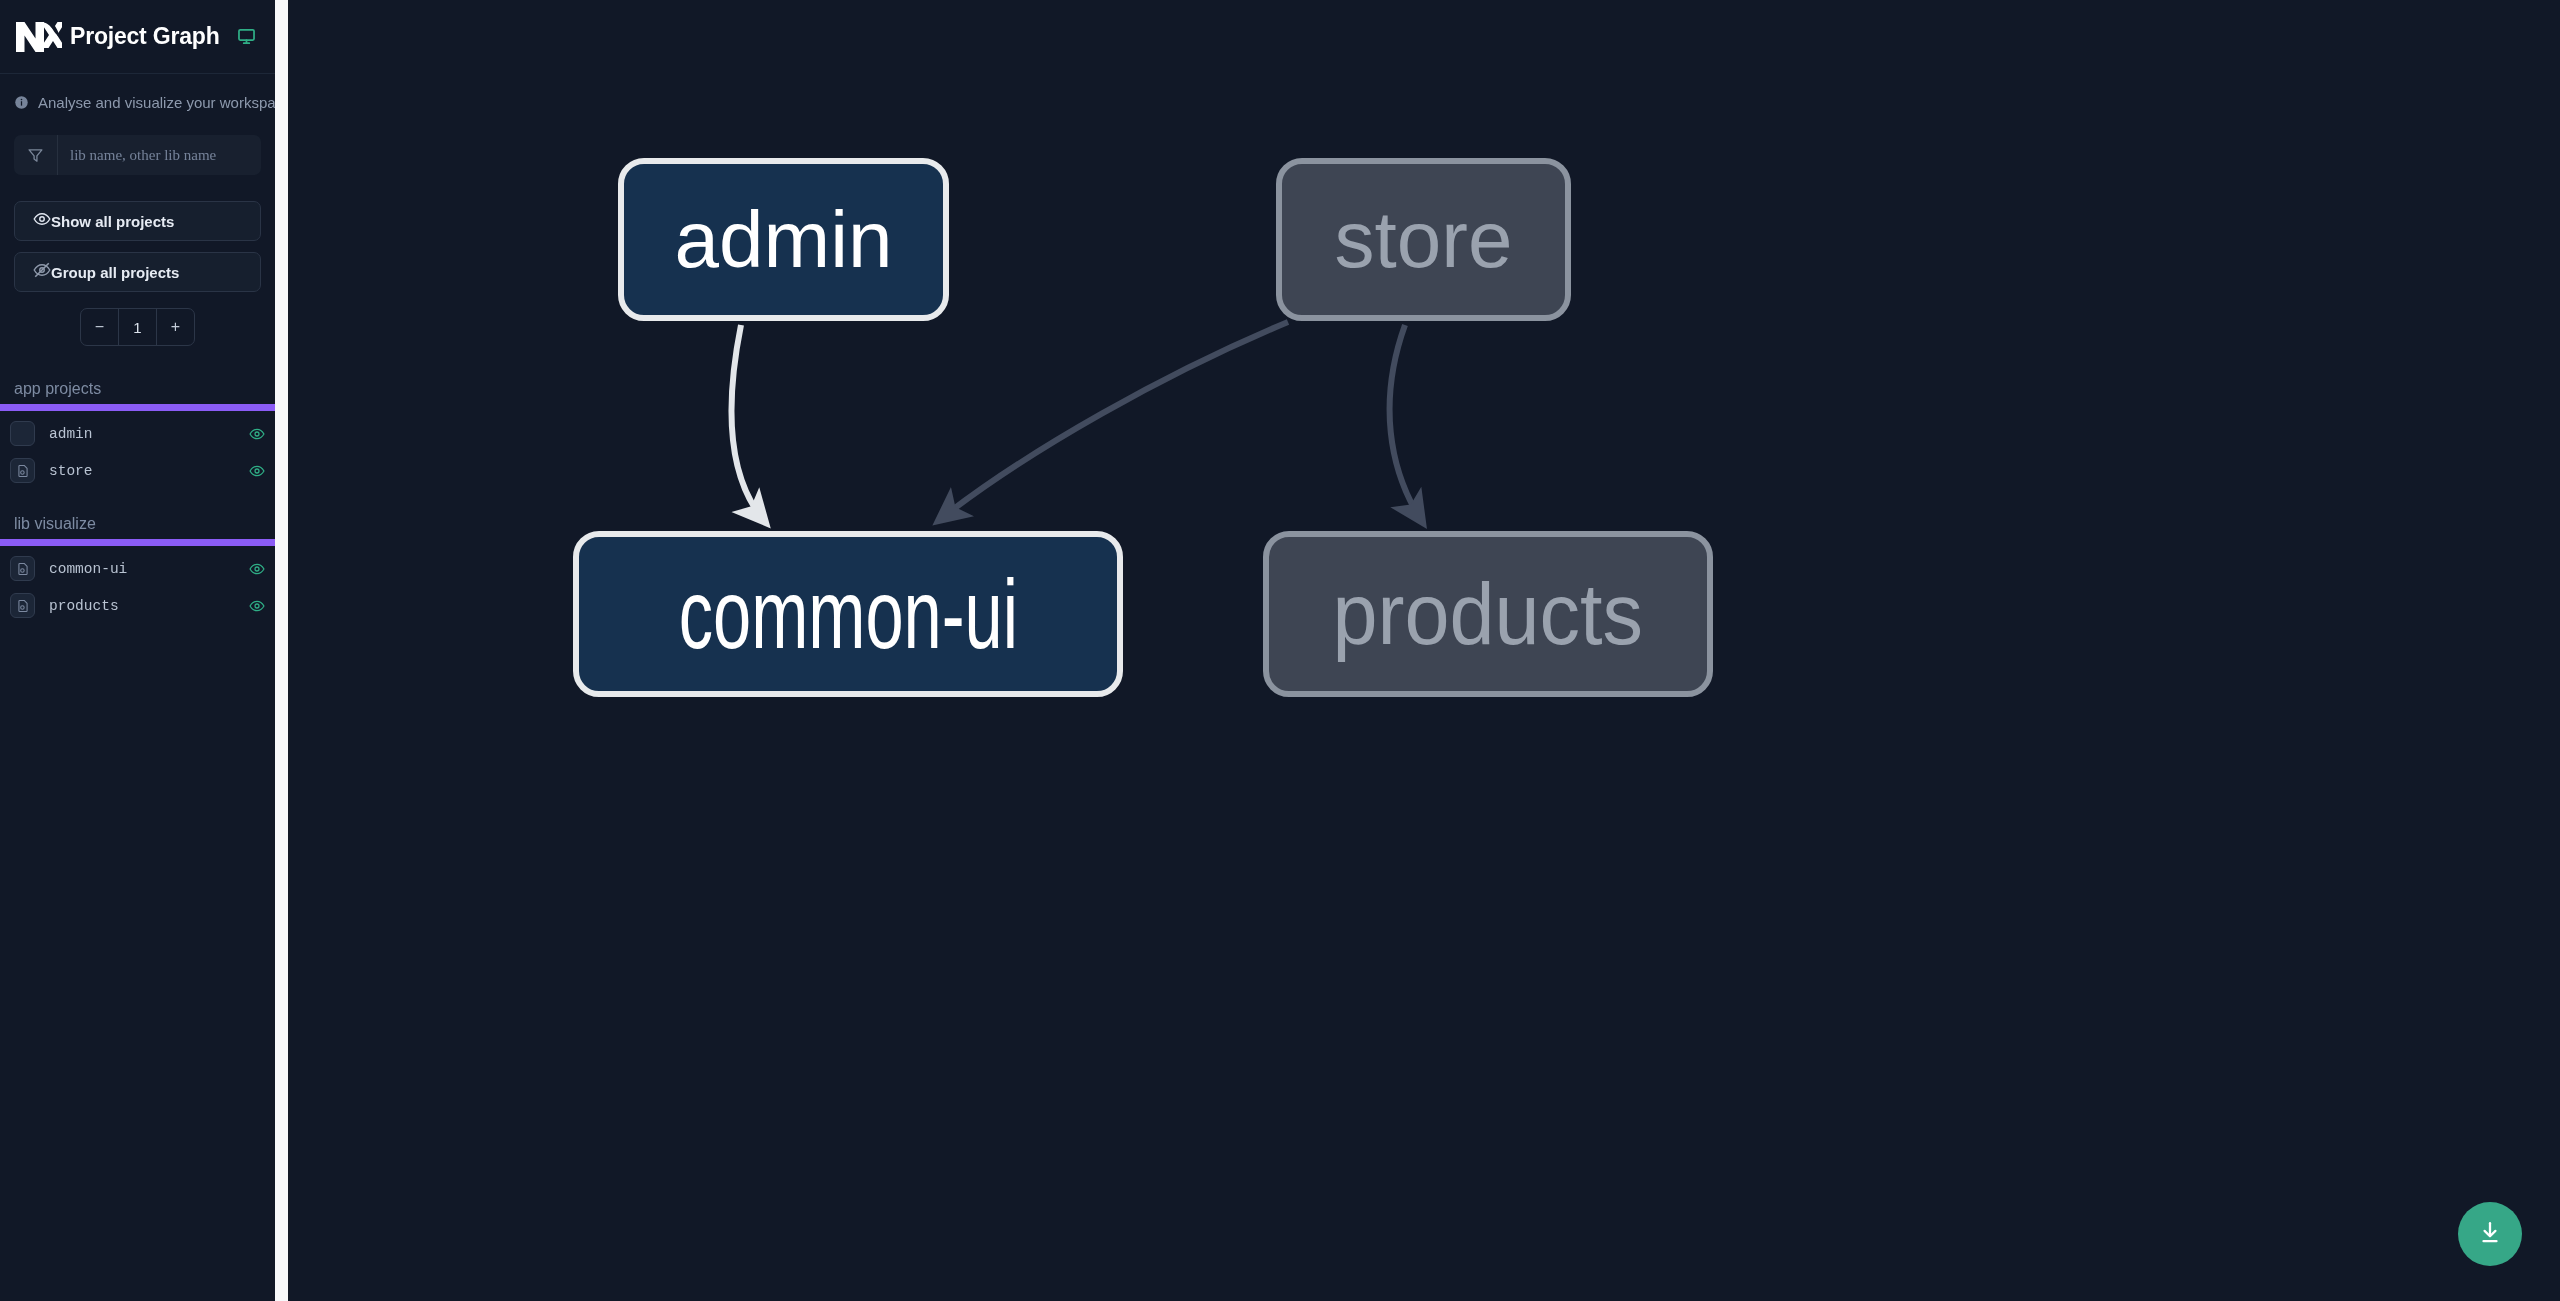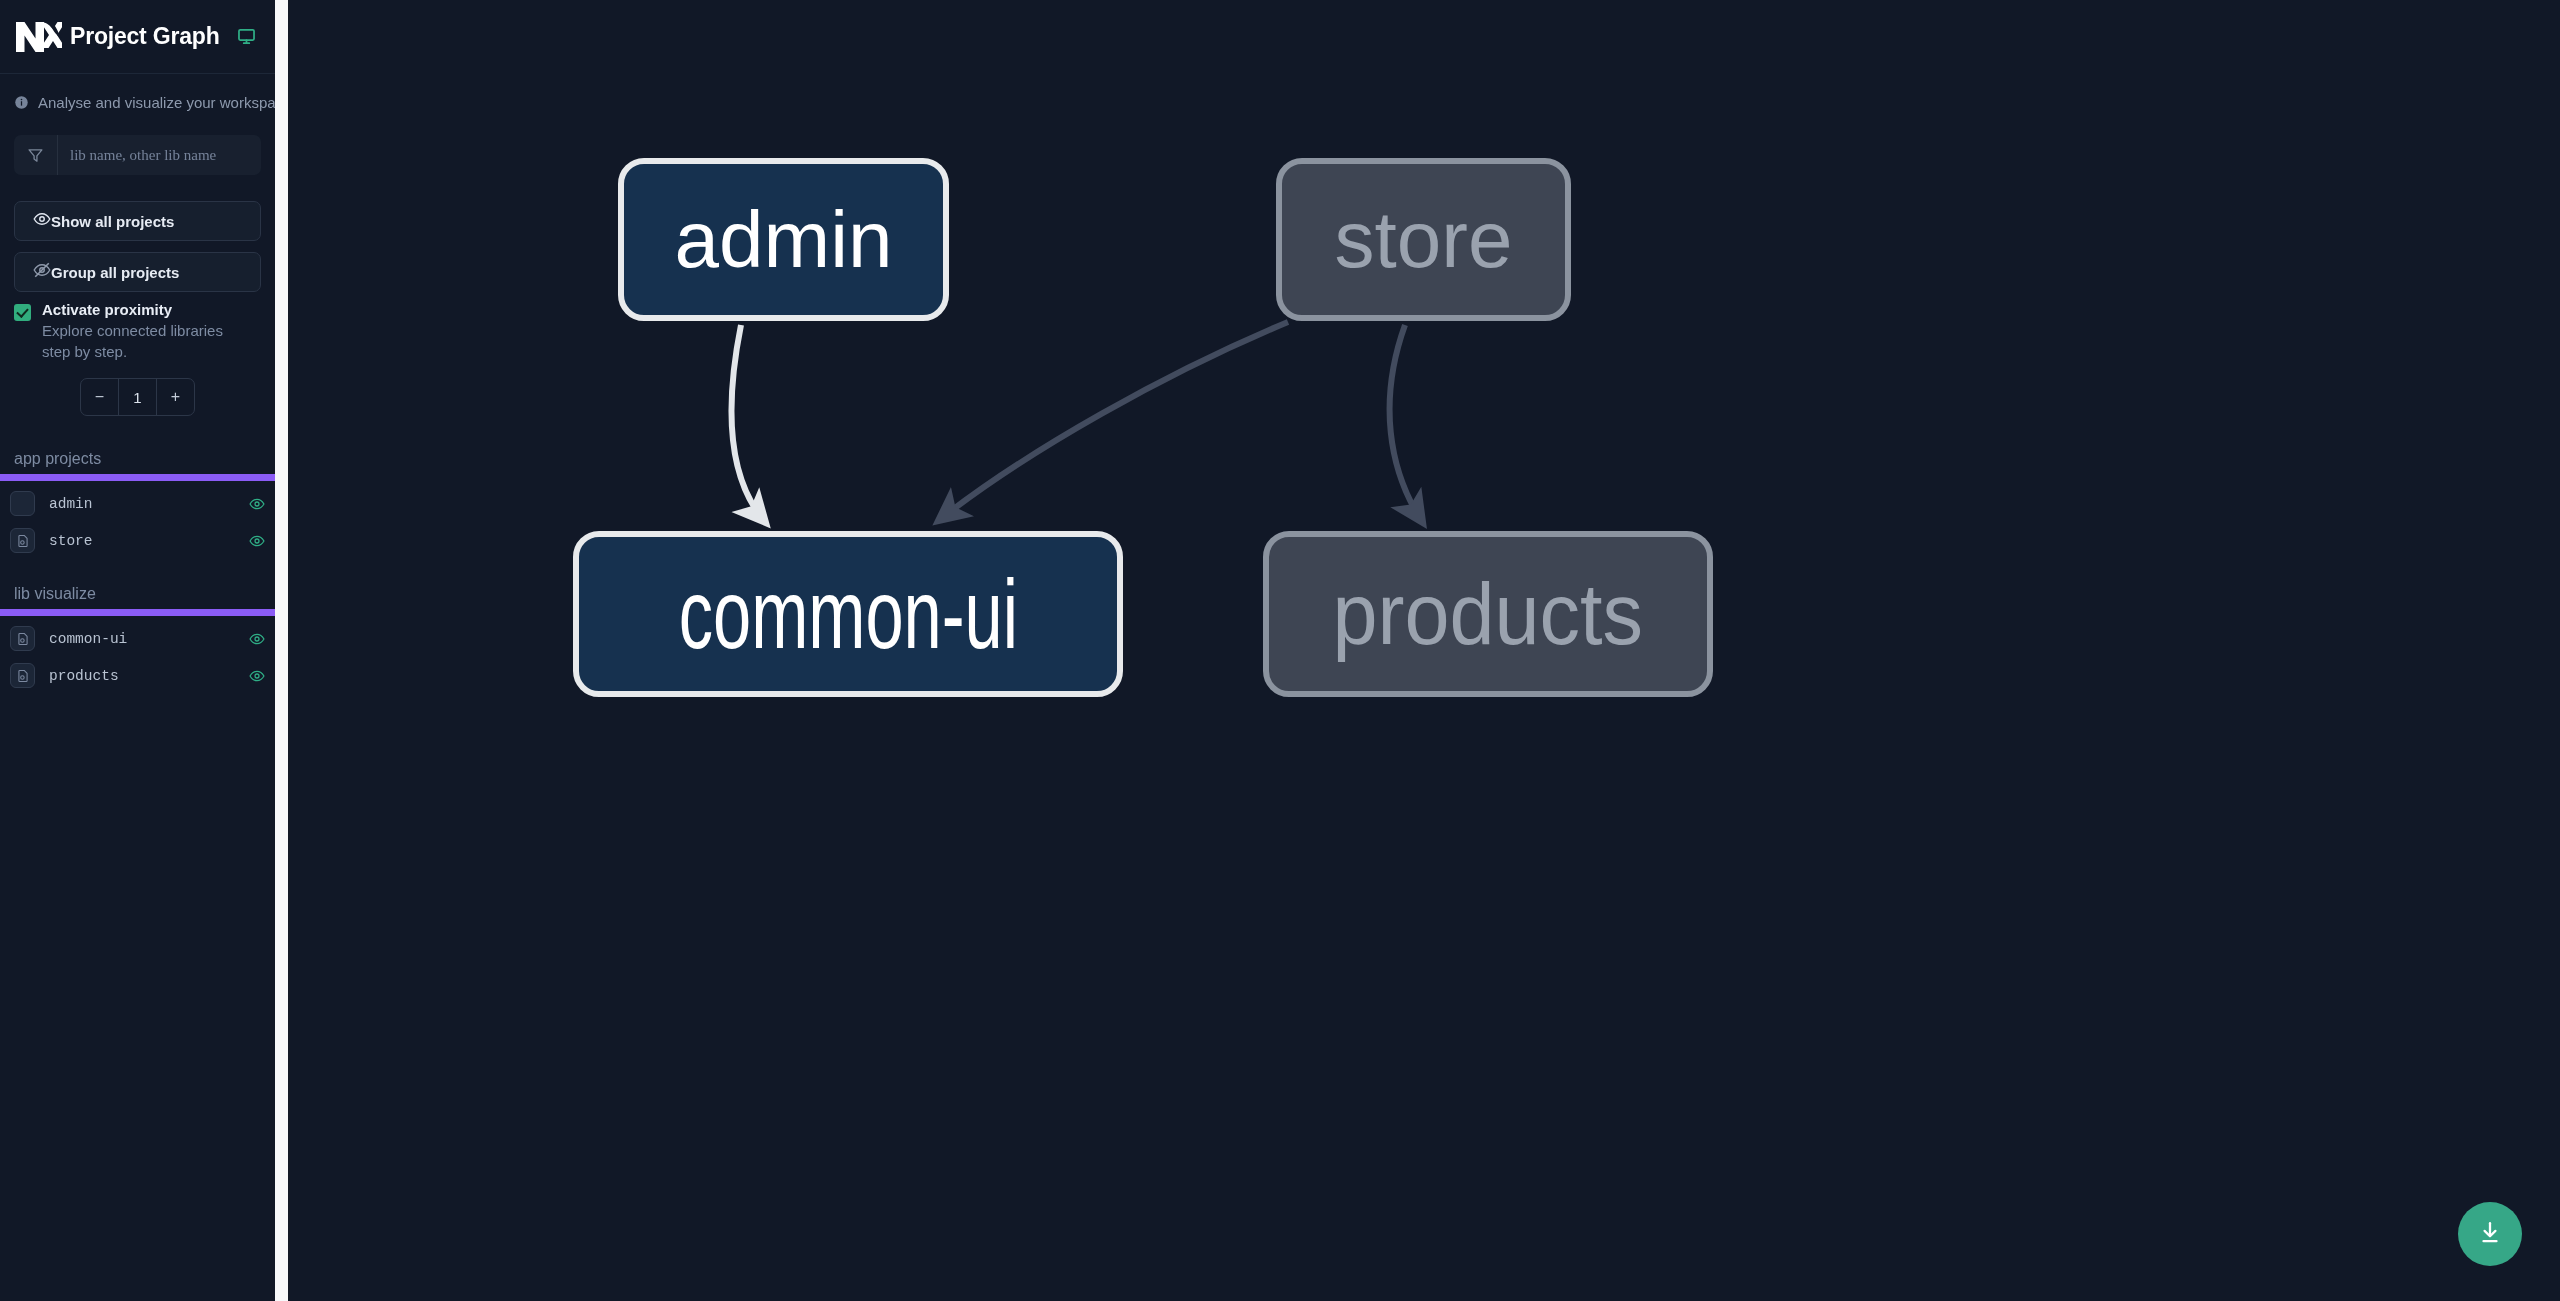--- a/index.html
+++ b/index.html
@@ -361,27 +361,20 @@
             <path d="M1.6 12s4-7 10.4-7 10.4 7 10.4 7-4 7-10.4 7S1.6 12 1.6 12z"></path>
             <circle cx="12" cy="12" r="3"></circle>
             <line x1="3" y1="21" x2="21" y2="3" stroke-width="2.1"></line>
           </svg>
         </span>
         <span class="pill-label">Group all projects</span>
       </div>
     </div>
 
 
-    <div class="check-row" style="padding-top:9px">
-      <span class="cbox green"></span>
-      <span>
-        <div class="check-label">Activate proximity</div>
-        <div class="check-desc">Explore connected libraries step by step.</div>
-      </span>
-    </div>
 
     <div class="stepper">
       <span class="step-cell">−</span>
       <span class="step-cell mid">1</span>
       <span class="step-cell">+</span>
     </div>
 
     <div class="group-wrap first">
       <div class="group-head">app projects</div>
       <div class="proj-row">

